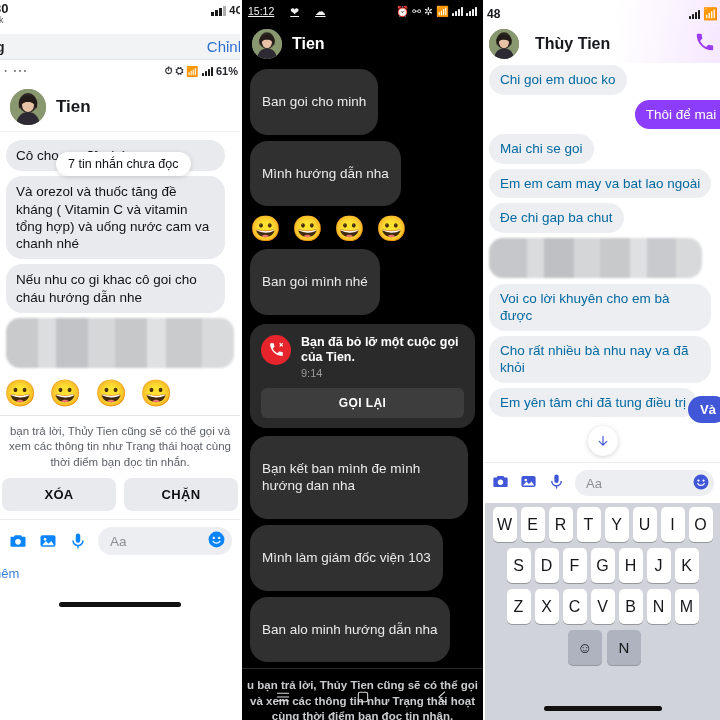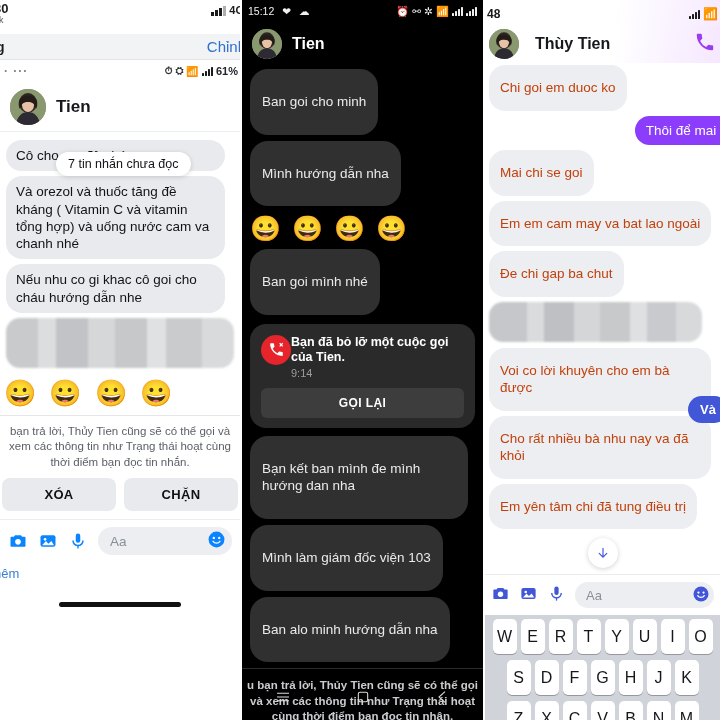--- a/index.html
+++ b/index.html
@@ -118,33 +118,33 @@
   
   .panel-mid {
     width: 245px; height: 720px; position: relative;
     background: #000; color: #e9eaed; overflow:hidden;
     border-left: 2px solid #ffffff; border-right: 2px solid #ffffff;
   }
   .p2-status {
     height: 22px; display: flex; align-items: center; justify-content: space-between;
     padding: 0 6px; font-size: 10.5px; color: #f0f0f0;
   }
-  .p2-status .lf { display:flex; align-items:center; gap:8px; }
+  .p2-status .lf { display:flex; align-items:center; gap:16px;text-decoration:underline; }
   .p2-status .rt { display:flex; align-items:center; gap:3px; }
   .p2-header { display:flex; align-items:center; gap:10px; padding: 7px 8px 8px 10px; }
   .p2-header .nm { font-size: 16px; font-weight: 700; color: #fff; }
   .p2-thread { padding: 2px 8px 0 8px; }
   .dbub {
     background: #303030; color: #eaeaea; border-radius: 18px;
     padding: 24px 12px; font-size: 13.5px; line-height: 1.3;
     display: inline-block; margin-bottom: 6px; max-width: 97%;
   }
   .p2-emoji-row { font-size: 25px; letter-spacing: 2px; padding: 2px 0 6px 0; }
   .callcard { background: #2a2a2a; border-radius: 16px; padding: 11px 11px 10px 11px; margin: 3px 0 8px 0; }
-  .callcard .top { display:flex; align-items: flex-start; }
+  .callcard .top { display:flex; gap: 10px; align-items: flex-start; }
   .calldot {
     width: 30px; height: 30px; border-radius: 50%; background: #e5252b; flex:none;
     display:flex; align-items:center; justify-content:center;
   }
   .callcard .ctxt { font-size: 12.5px; font-weight: 700; line-height: 1.25; color:#fff; }
   .callcard .ctime { font-size: 11px; color: #9b9b9b; margin-top: 1px; }
   .callcard .cbtn {
     margin-top: 9px; background: #3d3d3d; border-radius: 6px;
     text-align:center; padding: 8px 0; font-size: 12px; font-weight: 700;
     color:#fff; letter-spacing:.4px;
@@ -181,22 +181,22 @@
     padding: 2px 2px 0 2px; font-size: 12px; font-weight: 700; color:#16181c;
     background: linear-gradient(100deg,#ffffff 55%, #f6eaff 100%);
   }
   .p3-header {
     display:flex; align-items:center; gap:16px; padding: 3px 4px 4px 4px;
     background: linear-gradient(100deg,#ffffff 55%, #f5e7ff 100%);
   }
   .p3-header .nm { font-size: 16px; font-weight: 700; color:#16181c; flex:1; }
   .p3-thread { padding: 2px 4px 0 4px; }
   .lbub {
-    background: #eceef1; color:#c2410c; border-radius: 16px;
-    padding: 14px 11px; font-size: 13.5px; line-height:1.3;
+    background: #eceef1; color:#0369a1; border-radius: 16px;
+    padding: 6px 11px; font-size: 13.5px; line-height:1.3;
     display:inline-block; margin-bottom: 5px; max-width: 98%;
   }
   .rbub {
     background: #8b3dfb; color:#fff; border-radius: 16px;
     padding: 6px 11px; font-size: 13.5px; line-height:1.3;
     display:inline-block; margin-bottom: 5px;
   }
   .row-right { display:flex; justify-content: flex-end; margin-right:-30px; }
   .blurred3 {
     height: 40px; border-radius: 14px; margin-bottom: 6px; width: 94%;

